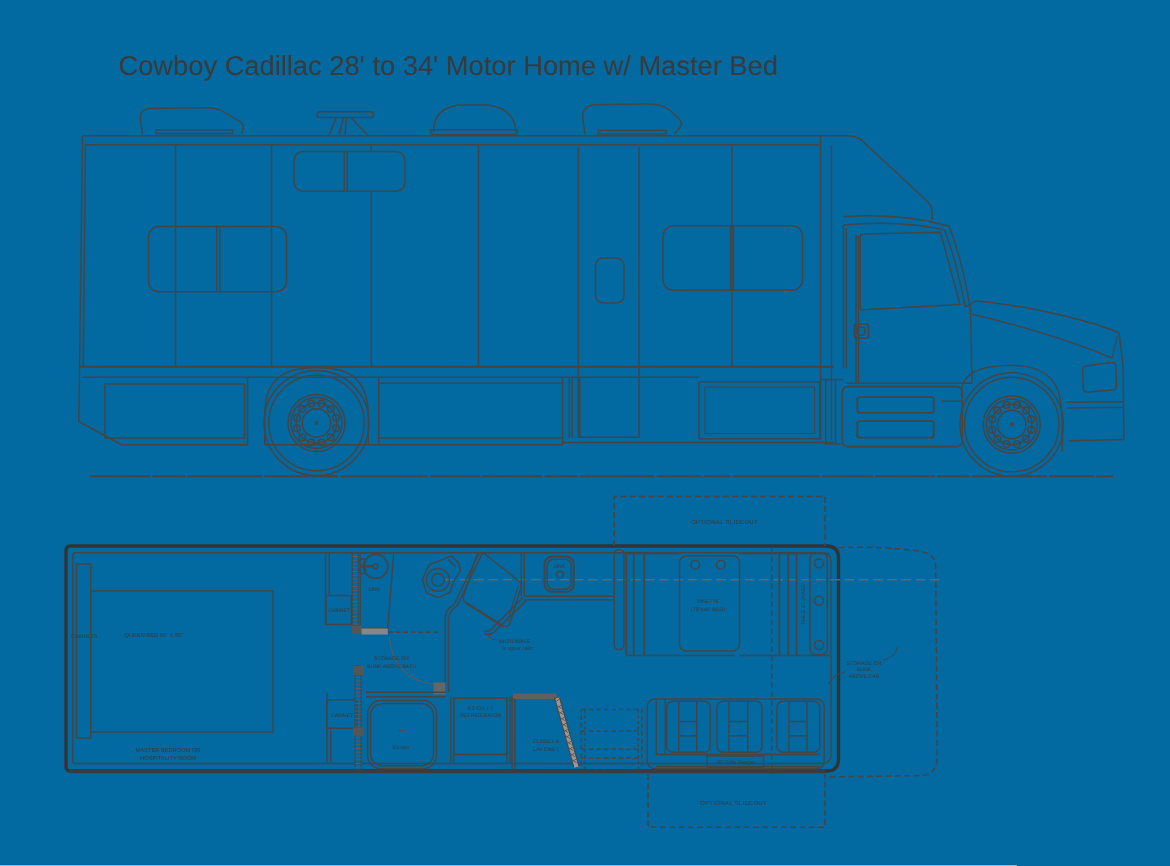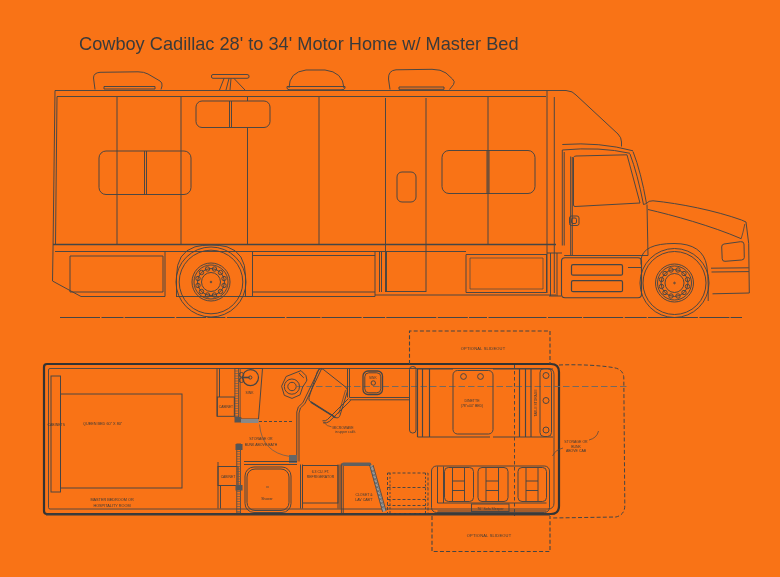--- a/index.html
+++ b/index.html
@@ -1,16 +1,16 @@
 <!DOCTYPE html>
 <html><head>
 <meta charset="utf-8">
 <style>
 html,body{margin:0;padding:0;background:#fff;}
-#page{position:relative;width:780px;height:577px;background:#f97316;overflow:hidden;
+#page{position:relative;width:780px;height:577px;background:#0369a1;overflow:hidden;
 font-family:"Liberation Sans", sans-serif;}
 svg{position:absolute;left:0;top:0;}
 text{font-family:"Liberation Sans", sans-serif;fill:#3a3a3a;stroke:none !important;}
 </style>
 </head>
 <body>
 <div id="page">
 <svg width="780" height="577" viewBox="0 0 780 577">
 
 <text x="79" y="50" font-size="18.2" fill="#0e0e0e">Cowboy Cadillac 28' to 34' Motor Home w/ Master Bed</text>

